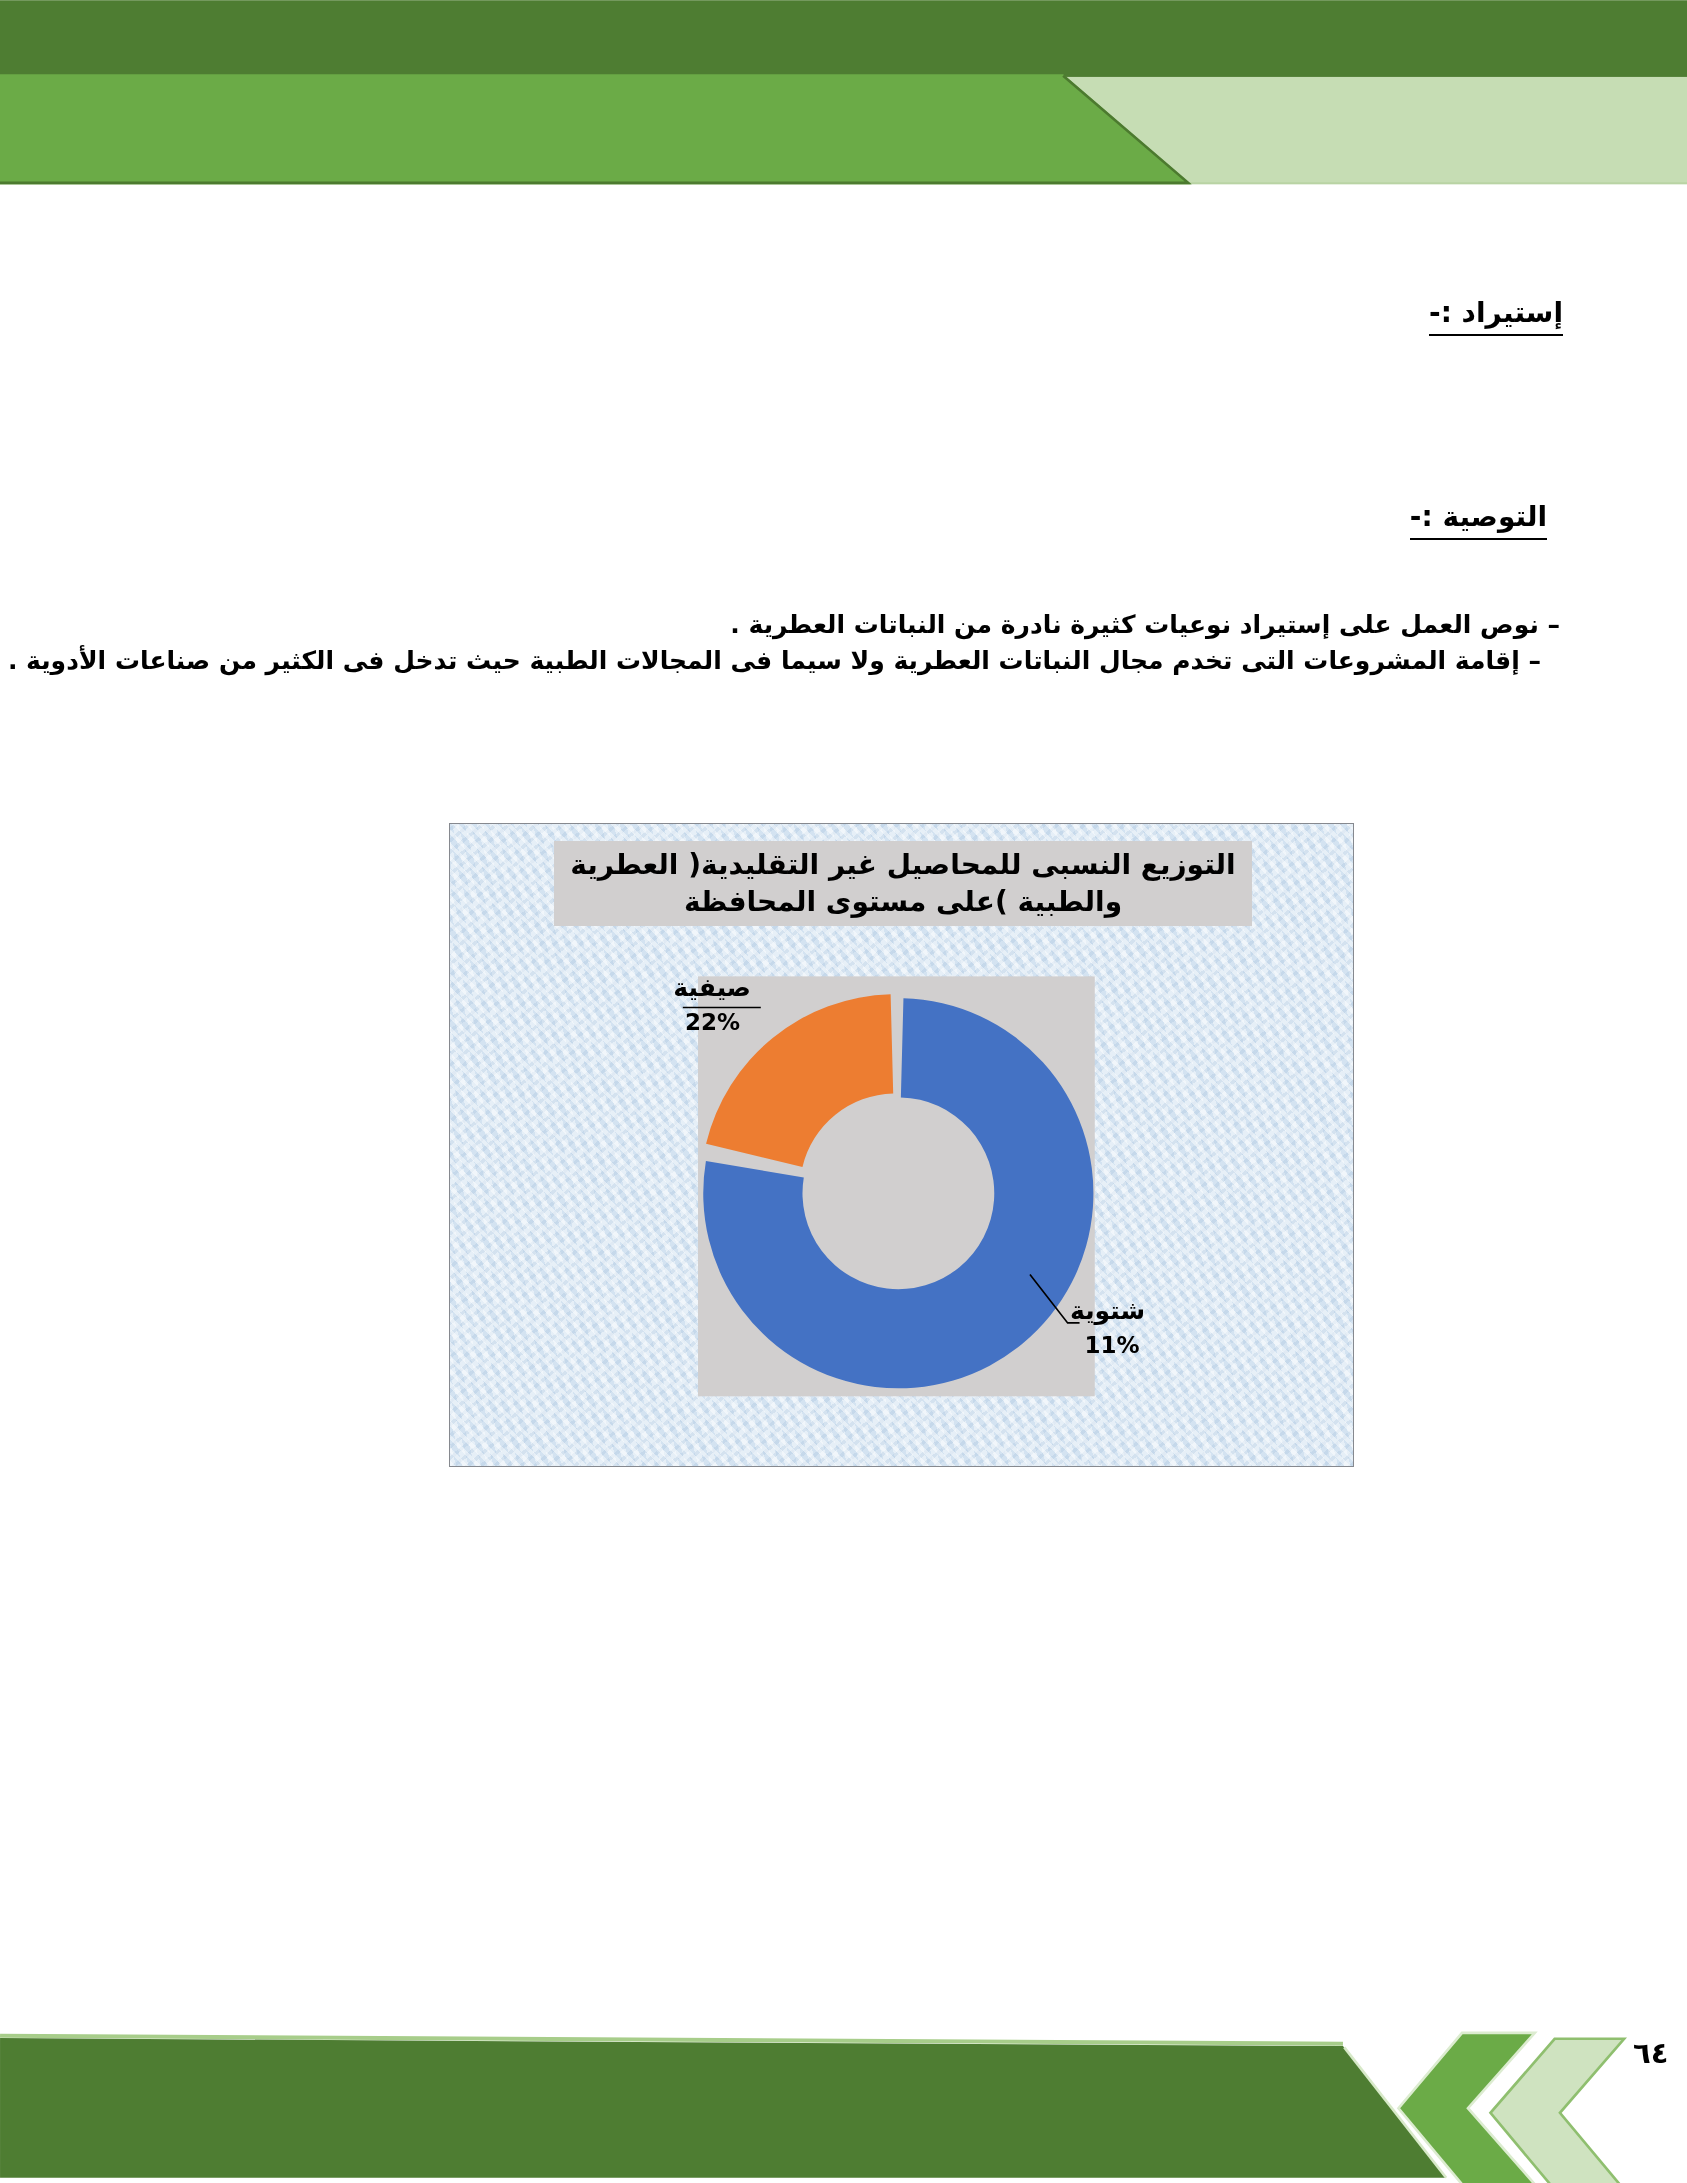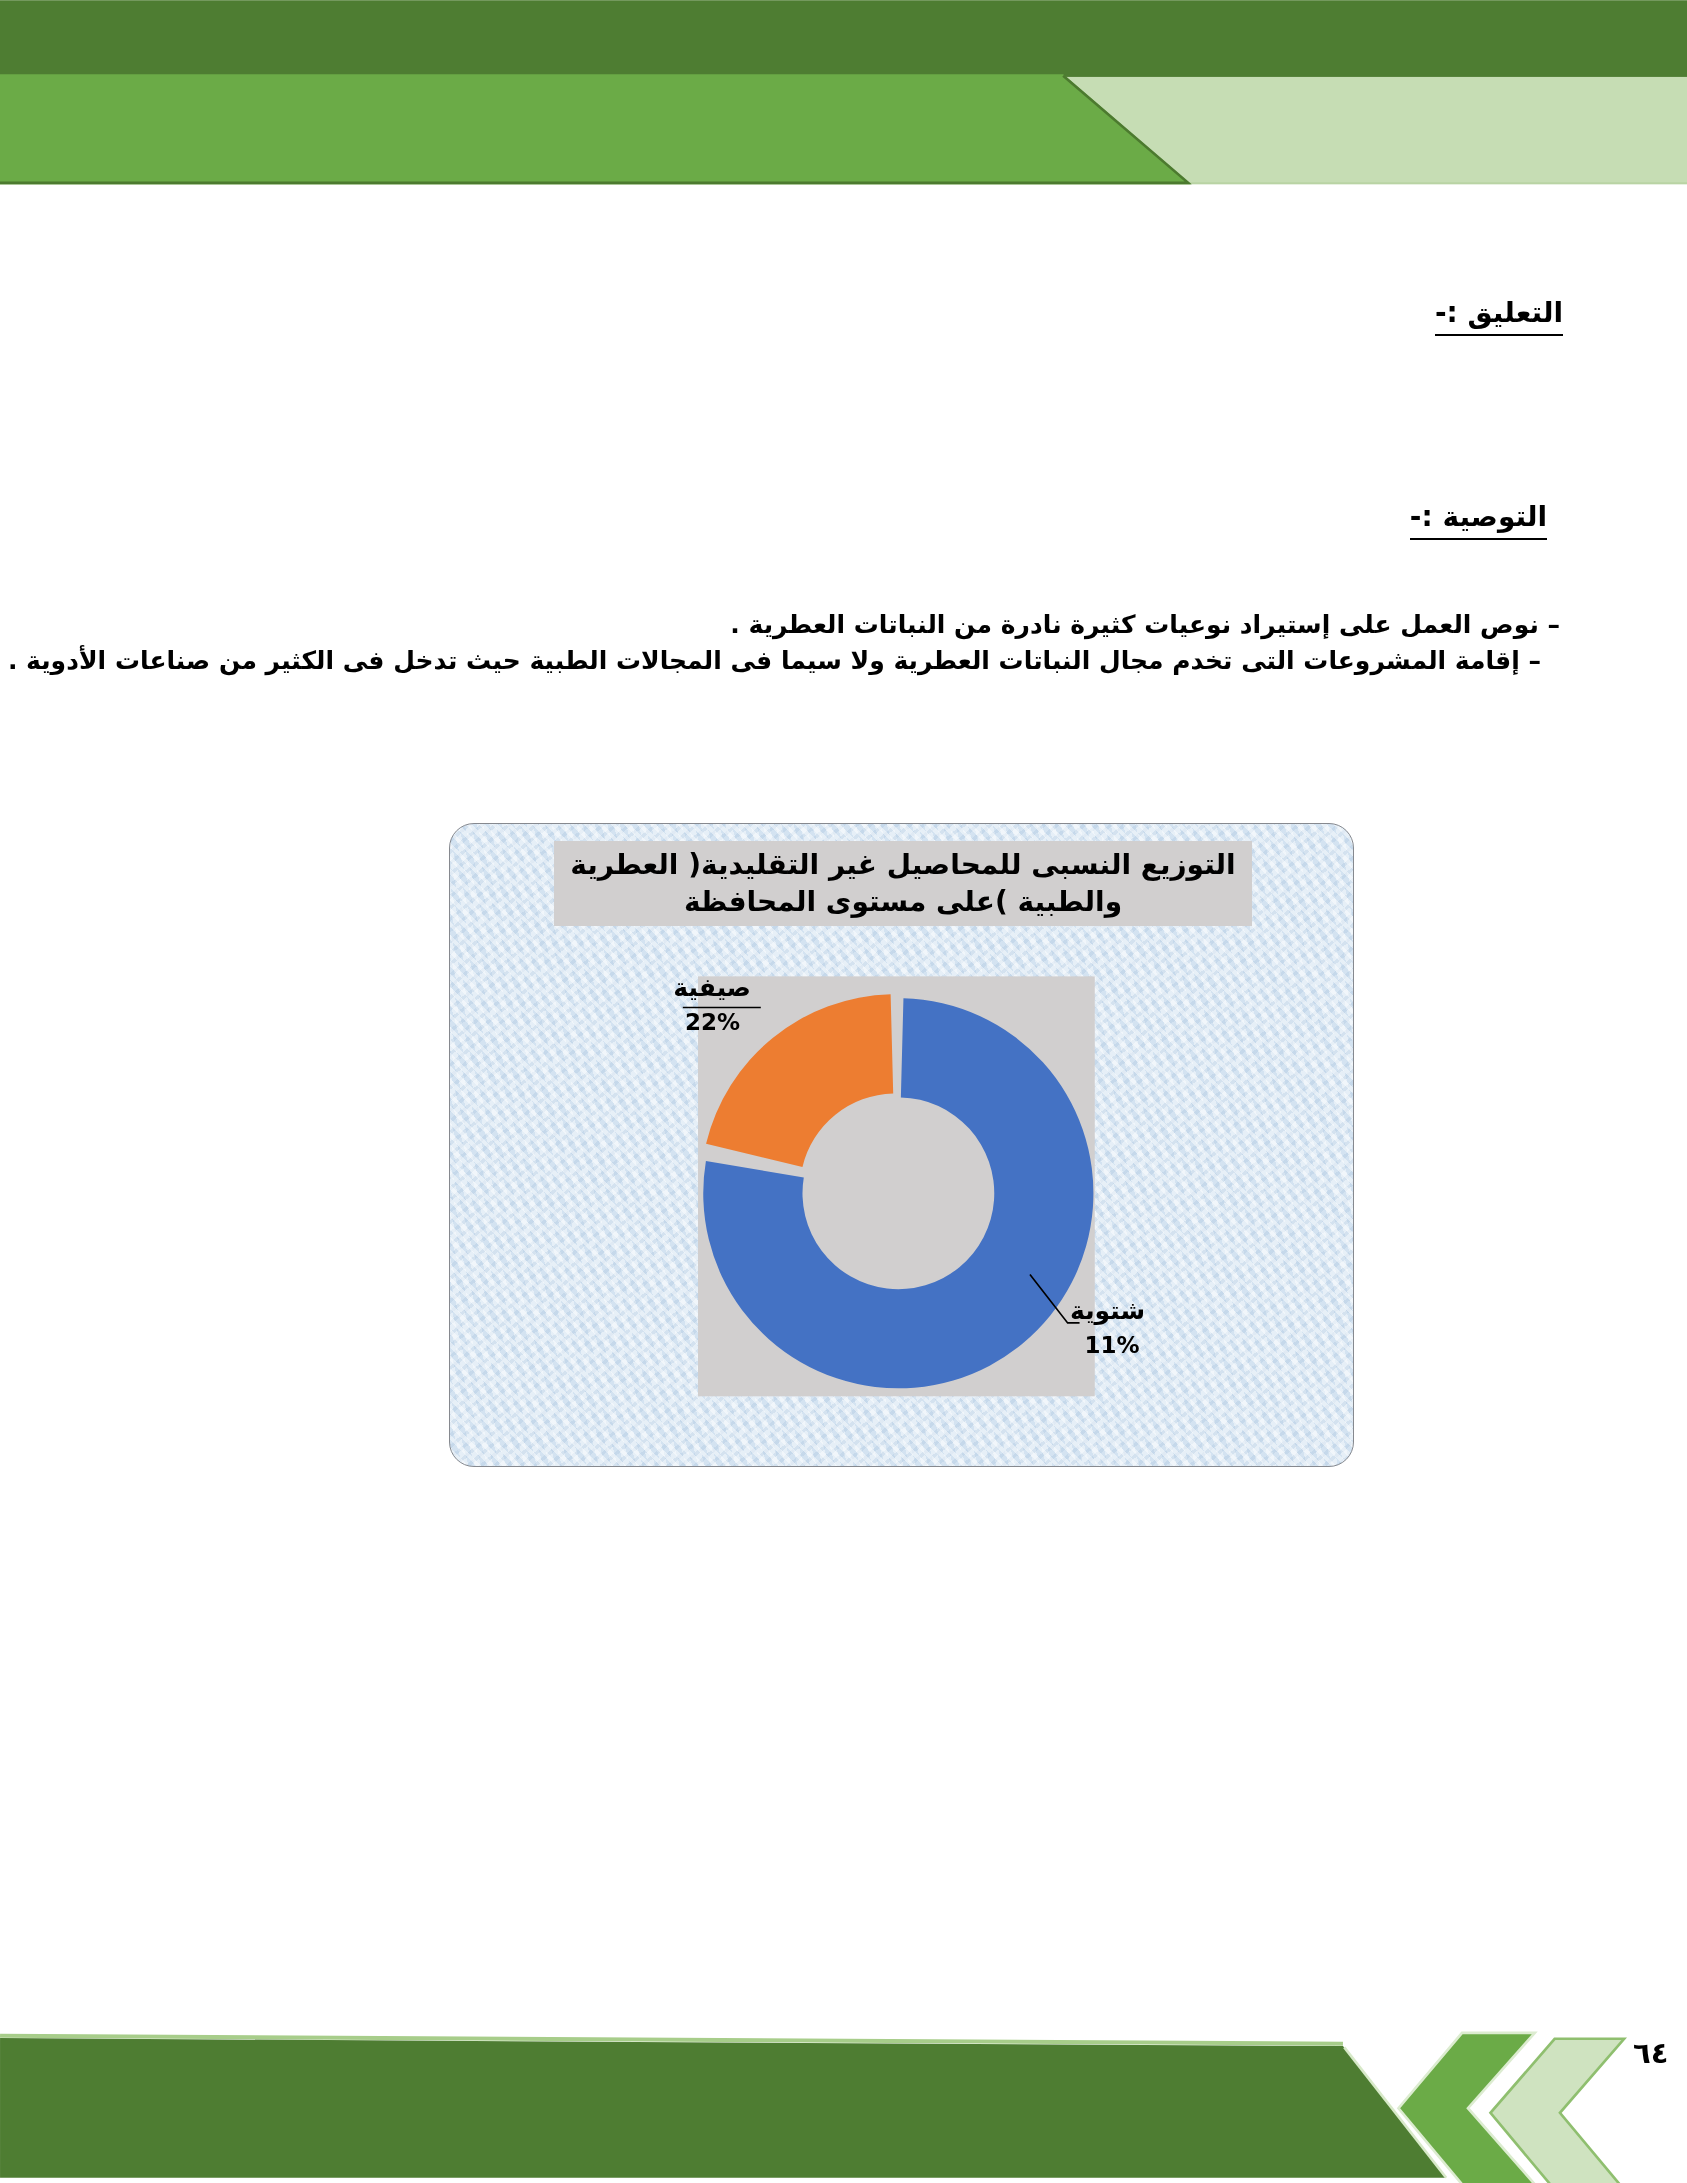--- a/index.html
+++ b/index.html
@@ -52,29 +52,29 @@
 <div class="page">
 
   <svg class="abs header-svg" width="1687" height="187" viewBox="0 0 2550 282">
     <rect x="0" y="0" width="2550" height="116" fill="#4e7d32"></rect>
     <rect x="0" y="116" width="2550" height="162" fill="#c6ddb4"></rect>
     <line x1="0" y1="276.5" x2="2550" y2="276.5" stroke="#b9d3a4" stroke-width="3"></line>
     <polygon points="0,112 1607,112 1800,278 0,278" fill="#6bab47"></polygon>
     <path d="M0,276 L1796,276 L1607,114" fill="none" stroke-width="4" stroke="#4c7a2f"></path>
   </svg>
 
-  <div class="abs t heading" style="right:124px;top:296px;">التعليق :-</div>
+  <div class="abs t heading" style="right:124px;top:296px;">إستيراد :-</div>
 
 
   <div class="abs t heading" style="right:140px;top:500px;">التوصية :-</div>
 
   <div class="abs t bullet" style="right:127px;top:570px;margin-top:40px;">– نوص العمل على إستيراد نوعيات كثيرة نادرة من النباتات العطرية .</div>
   <div class="abs t bullet" style="right:146px;top:646px;">– إقامة المشروعات التى تخدم مجال النباتات العطرية ولا سيما فى المجالات الطبية حيث تدخل فى الكثير من صناعات الأدوية .</div>
 
-  <figure class="abs chart-box" style="margin:0;border-radius:25px;">
+  <figure class="abs chart-box" style="margin:0;">
 
     <div class="abs chart-title-bar">
       <div class="chart-title">التوزيع النسبى  للمحاصيل غير التقليدية( العطرية والطبية )على مستوى المحافظة</div>
     </div>
 
     <svg class="abs donut-svg" width="902" height="642" viewBox="0 0 1364 970">
 
       <rect x="375" y="230" width="600" height="635" fill="#d1cfcf"></rect>
 
       <path d="M685.7,263.1 A295,295 0 1 1 387.0,509.3 L535.0,534.1 A145,145 0 1 0 681.8,413.0 Z" fill="#4472C4"></path>

